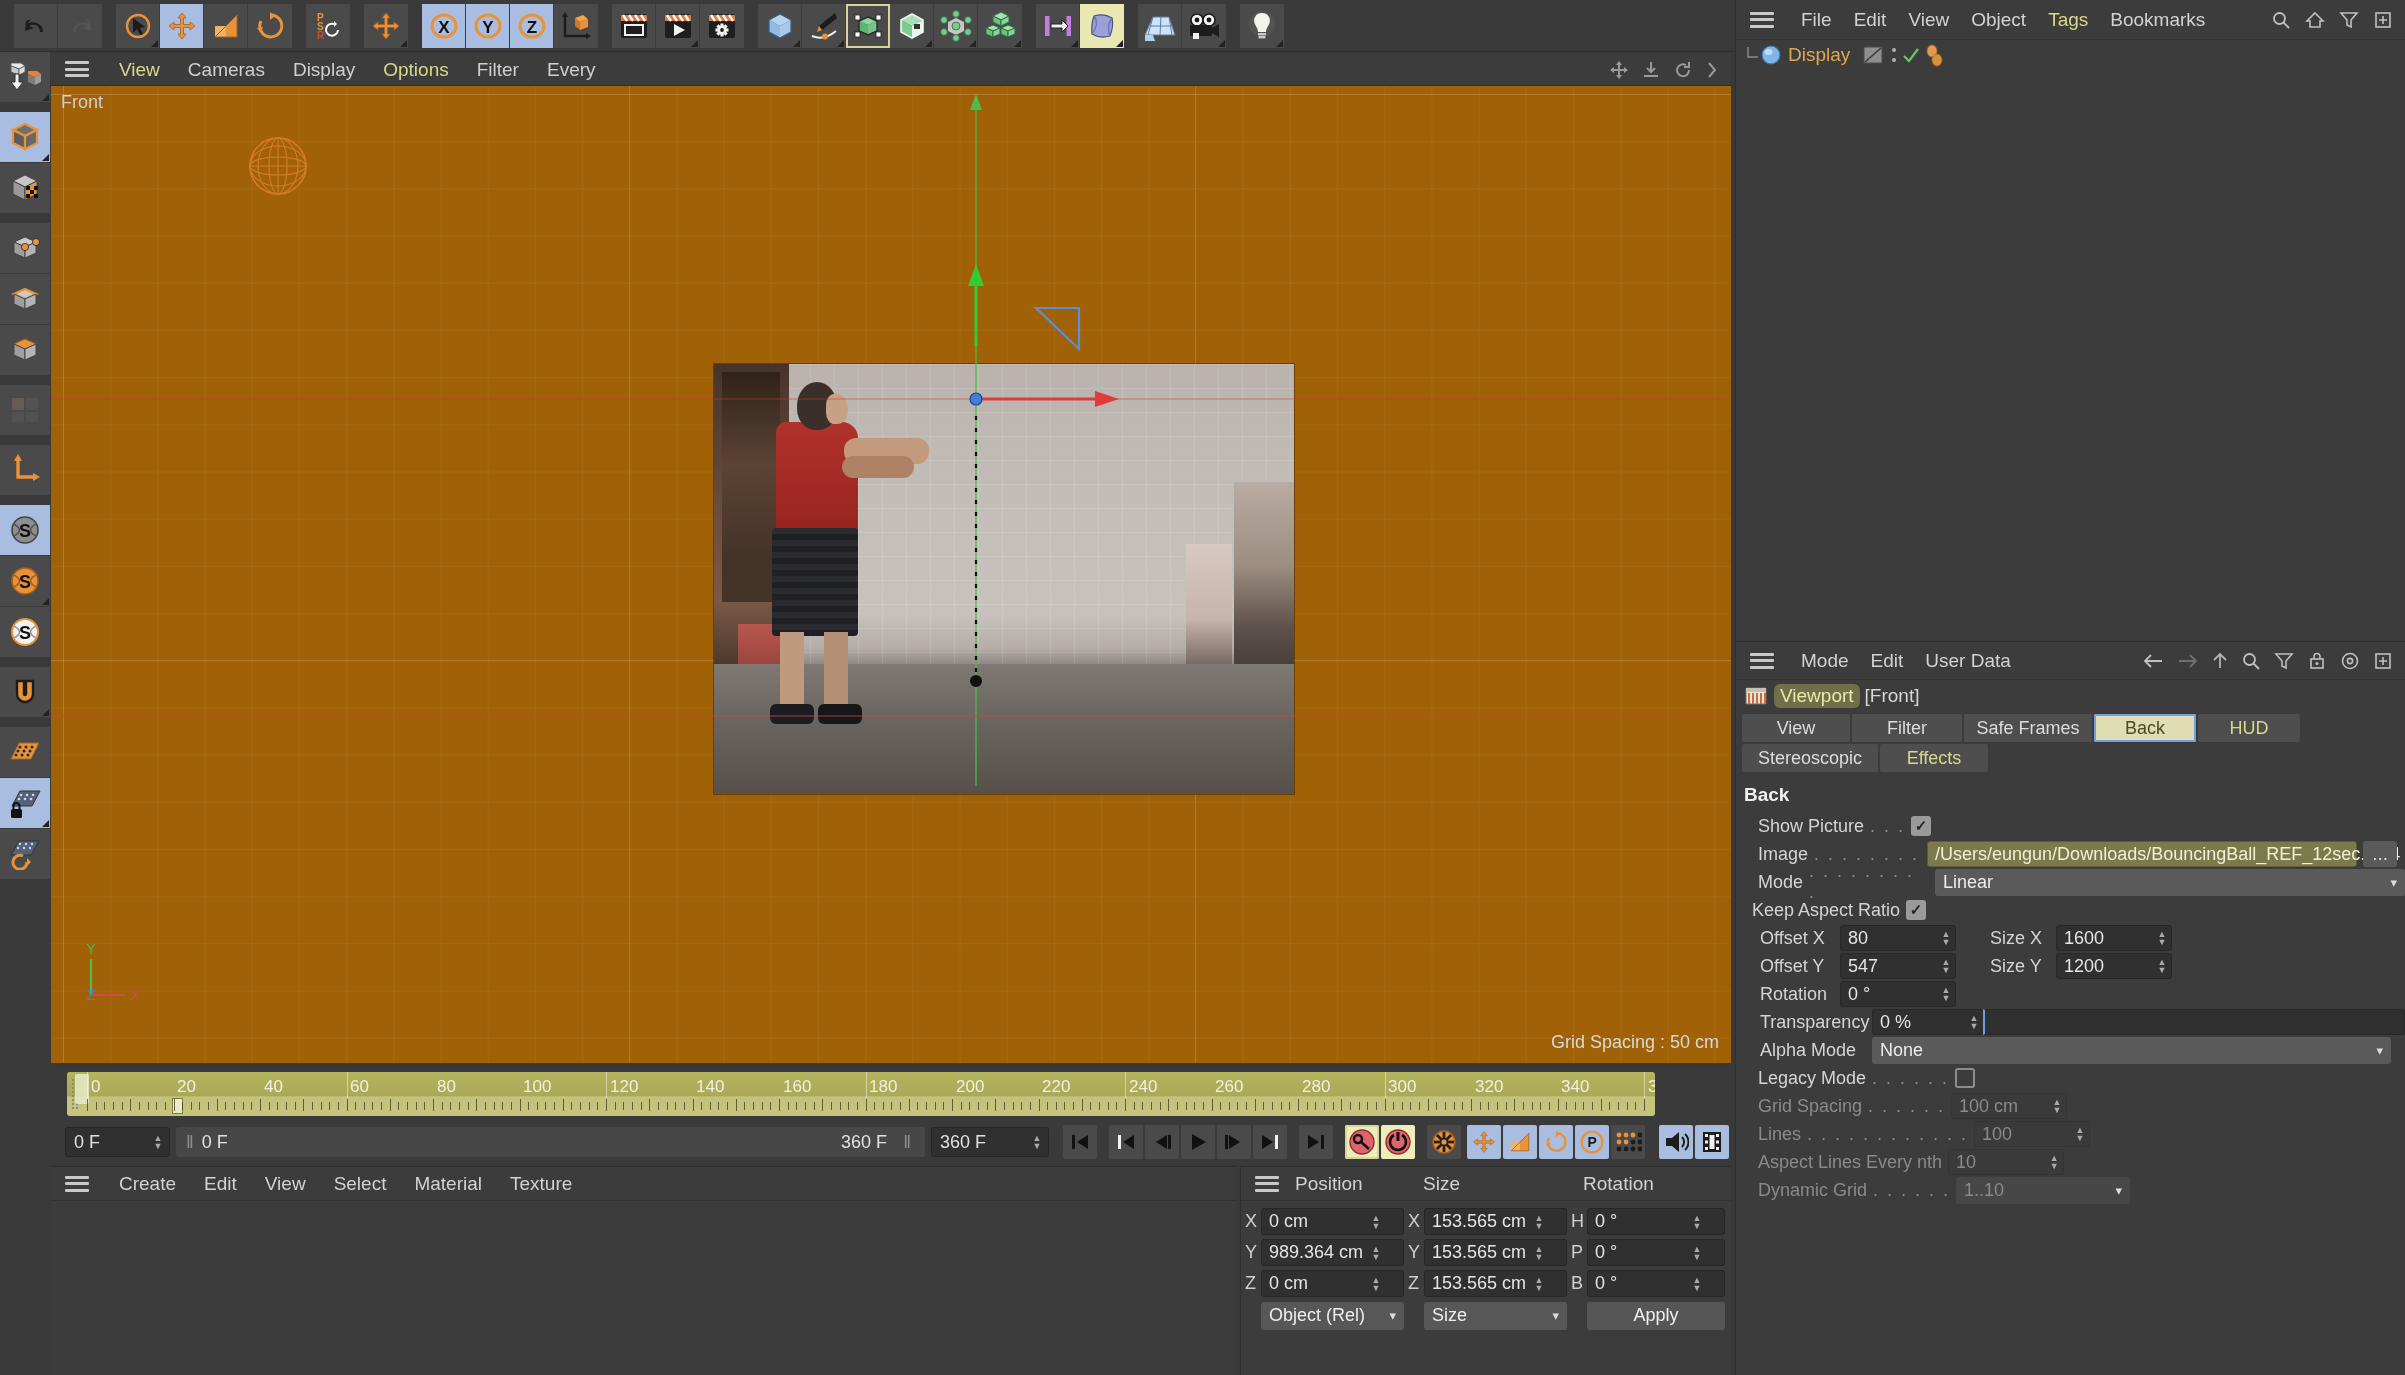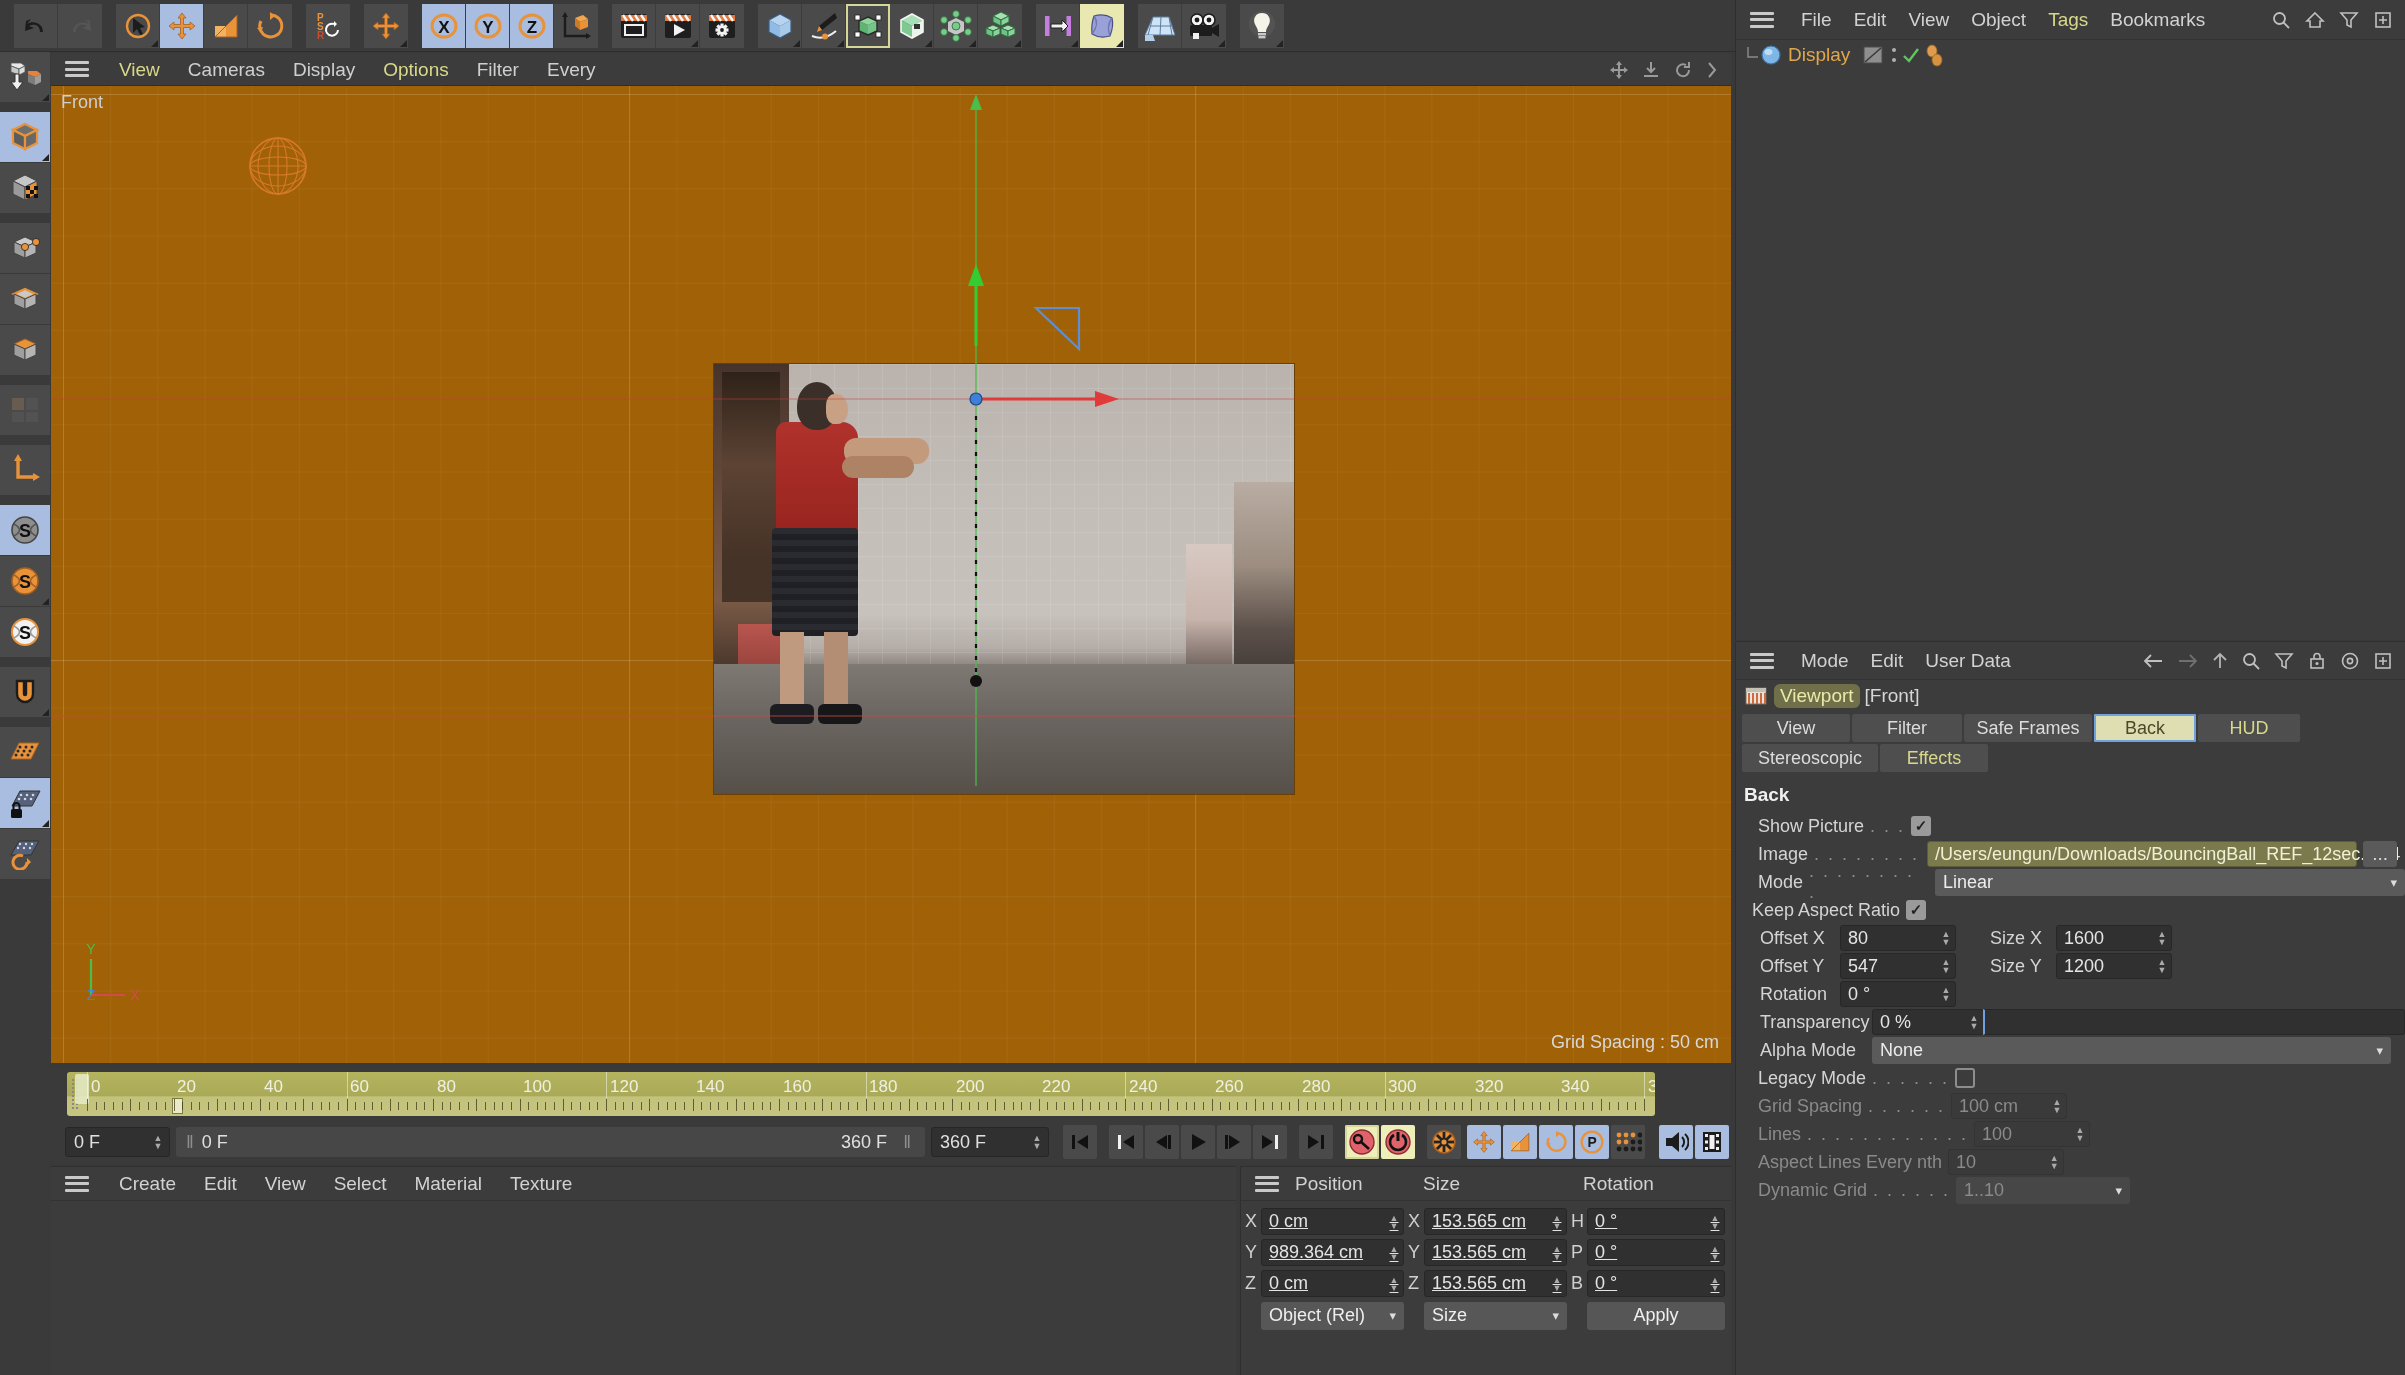--- a/index.html
+++ b/index.html
@@ -308,21 +308,21 @@
   }
   #coord-head {
     height: 34px; display: flex; align-items: center; border-bottom: 1px solid #333;
   }
   .coord-head-lbl { font-size: 19px; color: #d2d2d2; }
   .coord-row { display: flex; align-items: center; height: 29px; margin-bottom: 2px; }
   .axis-lbl { width: 16px; font-size: 18px; color: #d0d0d0; }
   .coord-field {
     background: #303030; border: 1px solid #262626; border-radius: 3px;
     height: 27px; display: flex; align-items: center;
-    padding: 0 2px 0 7px; color: #e4e4e4; font-size: 18px; text-decoration: underline;
+    padding: 0 20px 0 7px; color: #e4e4e4; font-size: 18px;
   }
   .sel-box {
     background: #575757; border-radius: 3px; height: 28px;
     display: flex; align-items: center; justify-content: space-between;
     padding: 0 8px; color: #eee; font-size: 18px;
   }
   .apply-btn {
     background: #565656; border-radius: 3px; height: 28px;
     display: flex; align-items: center; justify-content: center;
     color: #f0f0f0; font-size: 18px;

